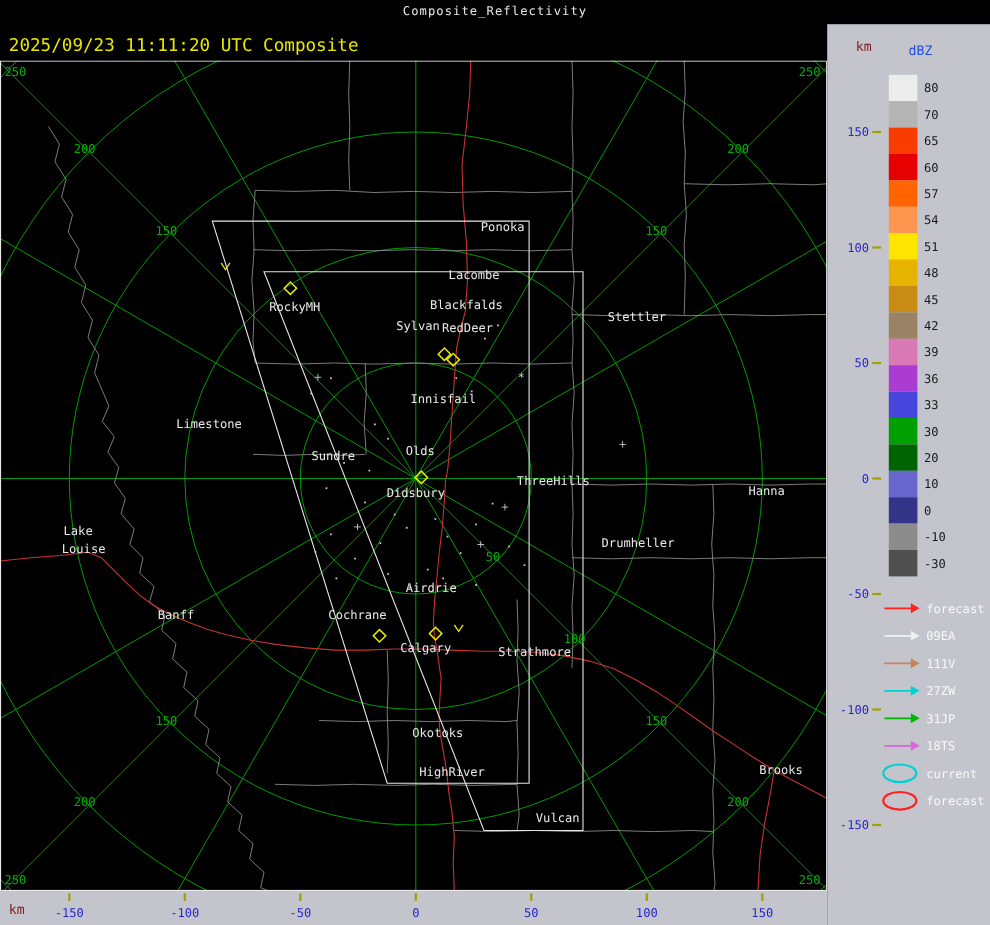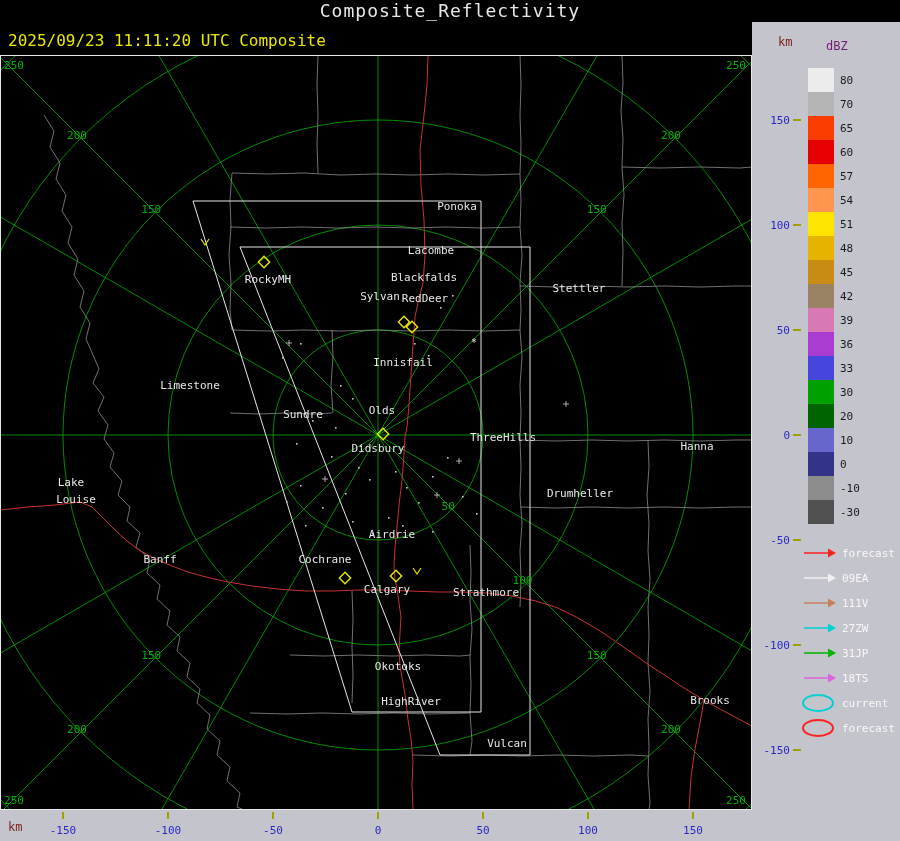--- a/index.html
+++ b/index.html
@@ -1,26 +1,26 @@
 <!DOCTYPE html>
 <html><head>
 <meta charset="utf-8">
 <style>
   html,body{margin:0;padding:0;background:#000;}
   #app{position:relative;width:900px;height:841px;background:#000;overflow:hidden;
        font-family:"DejaVu Sans Mono","Liberation Mono",monospace;}
   #titlebar{position:absolute;left:0;top:0;width:900px;height:22px;background:#000;
-            color:#e8e8e8;font-size:18px;line-height:22px;text-align:center;letter-spacing:1px;}
+            color:#e8e8e8;font-size:11px;line-height:22px;text-align:center;letter-spacing:1px;}
   #statusband{position:absolute;left:0;top:22px;width:752px;height:33px;background:#000;}
   #status-text{position:absolute;left:8px;top:9px;color:#e8e800;font-size:16px;white-space:pre;}
   #map{position:absolute;left:0;top:55px;width:752px;height:755px;background:#000;}
   #rightpanel{position:absolute;left:752px;top:22px;width:148px;height:819px;background:#c4c4cc;}
   #bottomstrip{position:absolute;left:0;top:810px;width:752px;height:31px;background:#c4c4cc;}
   #km-top{position:absolute;left:26px;top:13px;font-size:12px;z-index:2;}
-  #dbz-label{position:absolute;left:74px;top:17px;font-size:12px;color:#701a75;z-index:2;}
+  #dbz-label{position:absolute;left:74px;top:17px;font-size:12px;color:#1d4ed8;z-index:2;}
   #km-bottom{position:absolute;left:8px;top:10px;font-size:12px;z-index:2;}
   .blue{color:#7f1d1d;}
   svg{position:absolute;left:0;top:0;}
   svg text{font-family:"DejaVu Sans Mono","Liberation Mono",monospace;}
 </style>
 </head>
 <body>
 
 <div id="app">
   <div id="titlebar">

